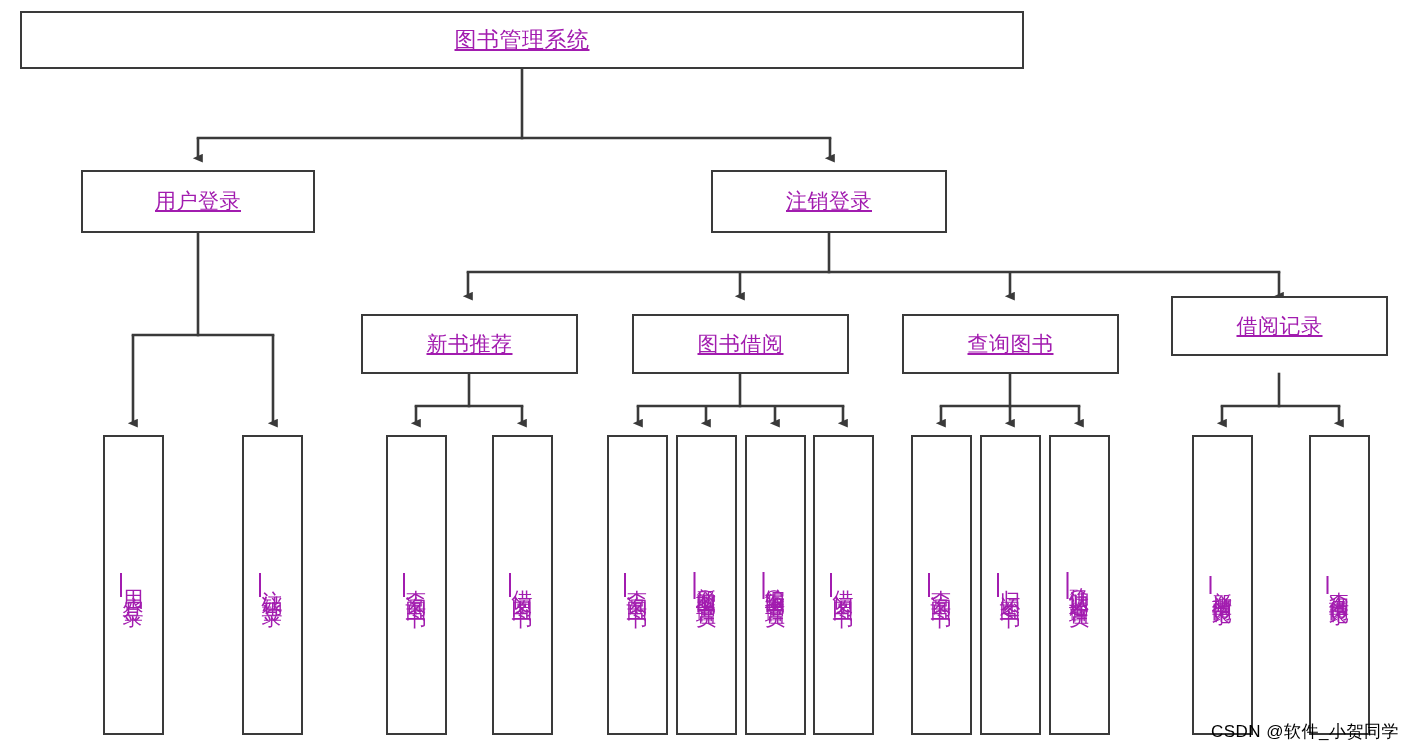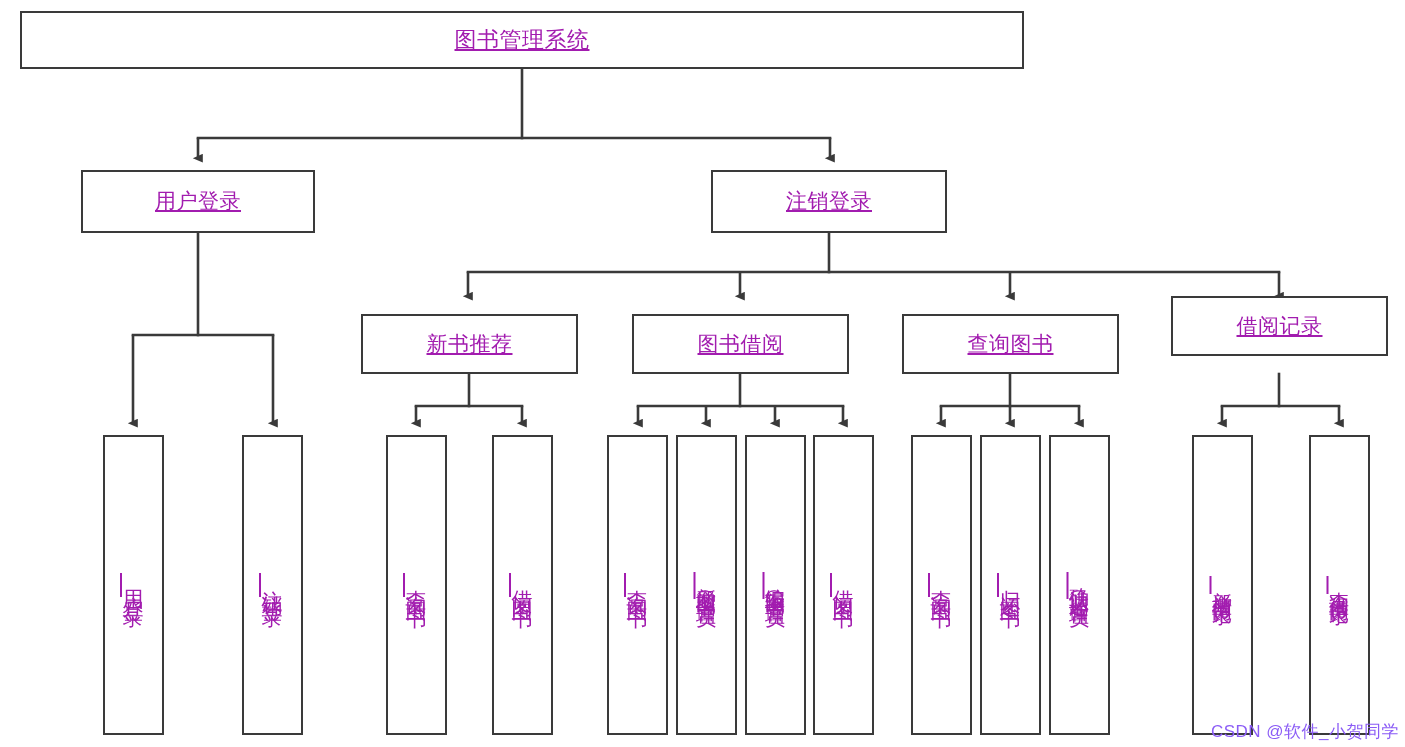--- a/index.html
+++ b/index.html
@@ -55,21 +55,21 @@
   }
   .node.v.tall .lbl{
     letter-spacing:3px;
     font-size:20px;
   }
 
   .watermark{
     position:absolute;
     right:6px;bottom:4px;
     font-size:17px;
-    color:#8b5cf6;
+    color:#000000;
     white-space:nowrap;
     letter-spacing:0.5px;
   }
 </style>
 </head>
 <body>
 
 <div id="diagram">
 
   <svg class="edges" viewBox="0 0 1405 747">

